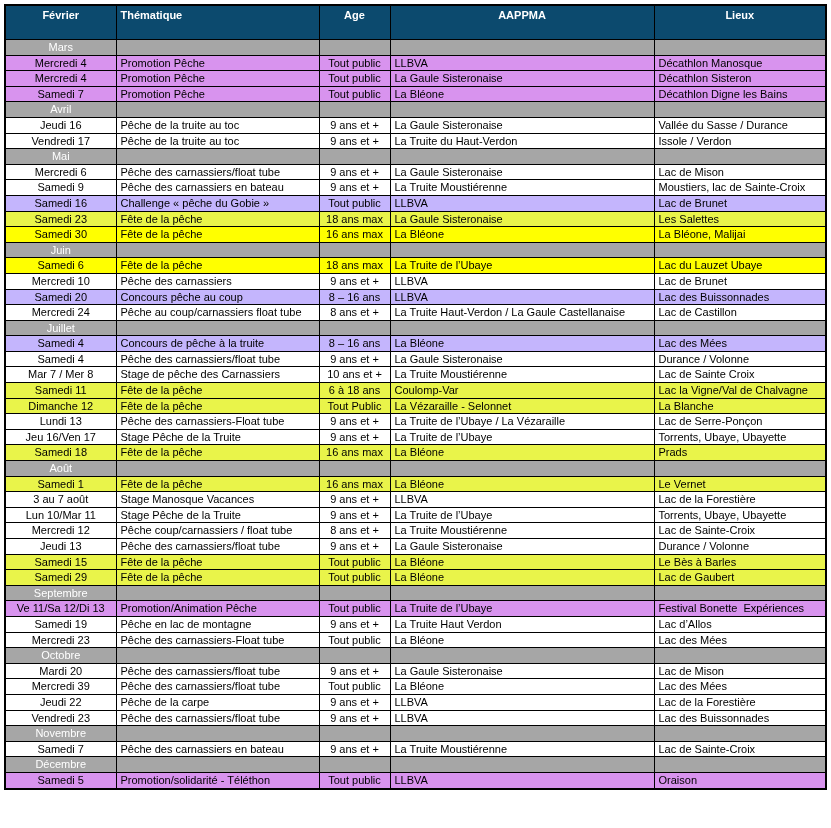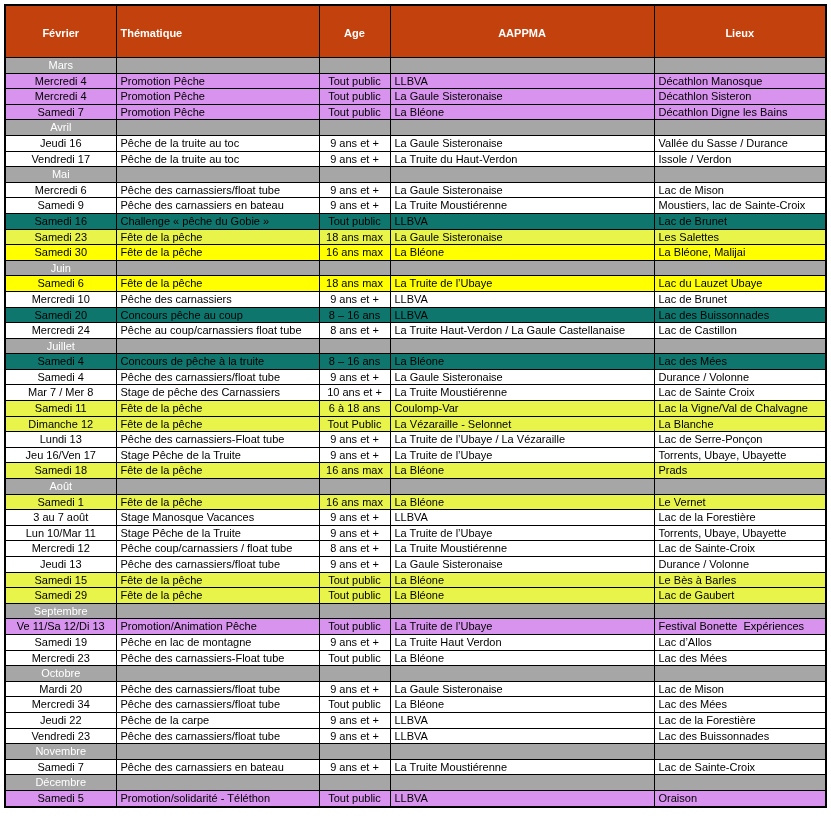--- a/index.html
+++ b/index.html
@@ -16,36 +16,36 @@
     border:1px solid #000;
     font-size:11px;
     padding:0 4px;
     height:14.6px;
     line-height:14.6px;
     white-space:pre;
     overflow:hidden;
     color:#000;
   }
   thead th {
-    background:#c2410c; color:#ffffff; font-weight:bold;
-    height:30px; vertical-align:top; padding-top:21px; line-height:13px;
+    background:#0c4a6e; color:#ffffff; font-weight:bold;
+    height:30px; vertical-align:top; padding-top:3px; line-height:13px;
     text-align:center;
   }
   thead th.h1 { text-align:left; }
   .month-row td {
     background:#A6A6A6; color:#ffffff; font-weight:normal; text-align:center;
   }
   .c0 { text-align:center;margin-left:26px; }
   .c1 { text-align:left; }
   .c2 { text-align:center; }
   .c3 { text-align:left; }
   .c4 { text-align:left; }
   .bg-white  td { background:#FFFFFF; }
   .bg-violet td { background:#D893EE; }
-  .bg-orange td { background:#0f766e; }
+  .bg-orange td { background:#c4b5fd; }
   .bg-yellow td { background:#FFFF00; }
   .bg-green  td { background:#E9F44A; }
 </style>
 </head>
 <body>
 
 <div class="sheet">
   <table>
     <colgroup>
       <col style="width:111px">
@@ -345,21 +345,21 @@
           <td></td>
         </tr>
         <tr class="event-row bg-white">
           <td class="c0">Mardi 20</td>
           <td class="c1">Pêche des carnassiers/float tube</td>
           <td class="c2">9 ans et +</td>
           <td class="c3">La Gaule Sisteronaise</td>
           <td class="c4">Lac de Mison</td>
         </tr>
         <tr class="event-row bg-white">
-          <td class="c0">Mercredi 34</td>
+          <td class="c0">Mercredi 39</td>
           <td class="c1">Pêche des carnassiers/float tube</td>
           <td class="c2">Tout public</td>
           <td class="c3">La Bléone</td>
           <td class="c4">Lac des Mées</td>
         </tr>
         <tr class="event-row bg-white">
           <td class="c0">Jeudi 22</td>
           <td class="c1">Pêche de la carpe</td>
           <td class="c2">9 ans et +</td>
           <td class="c3">LLBVA</td>

